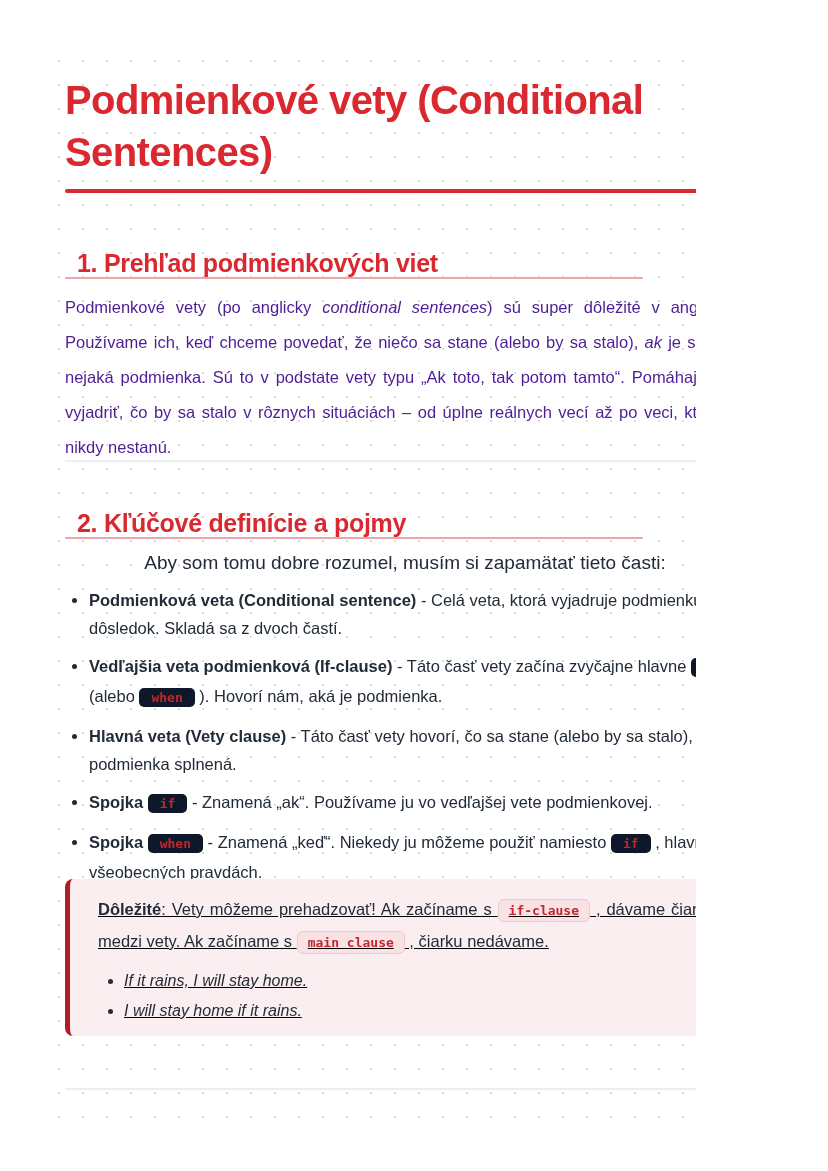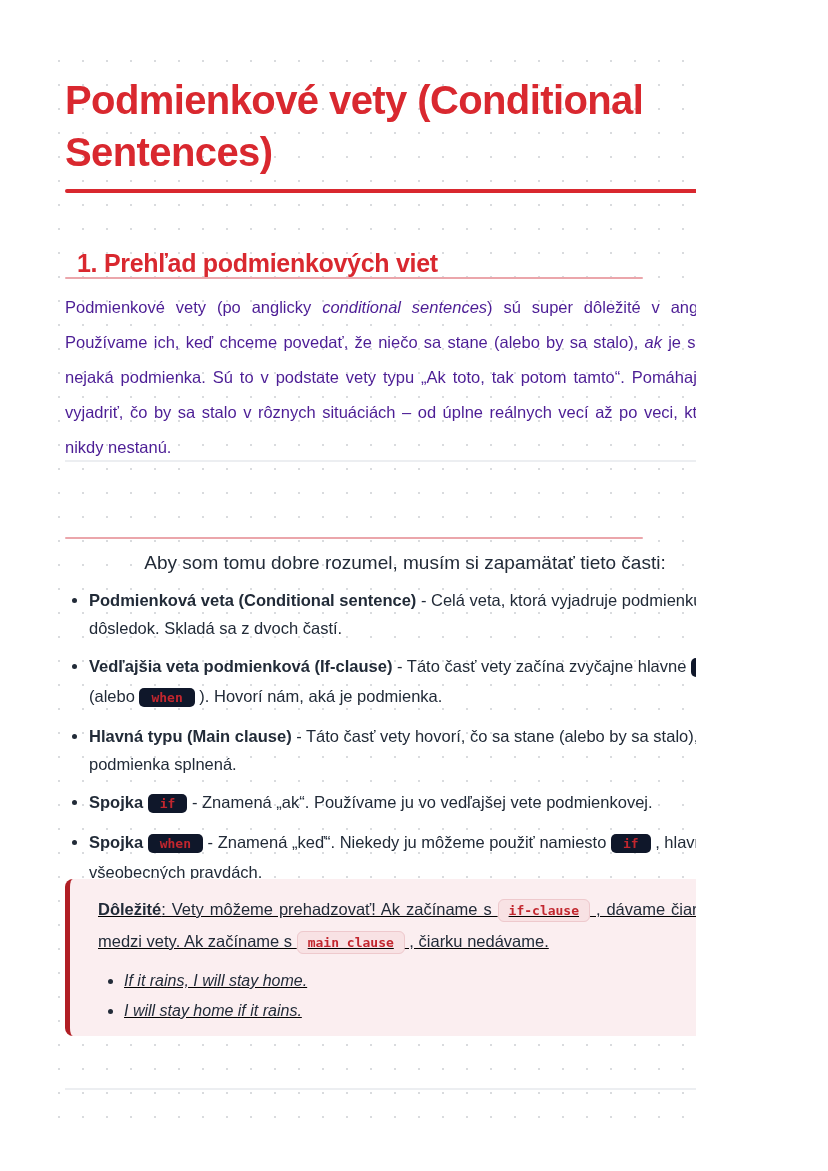--- a/index.html
+++ b/index.html
@@ -202,30 +202,31 @@
   <h1 class="doc-title">Podmienkové vety (Conditional Sentences)</h1>
   <div class="title-rule"></div>
 
   <h2 class="sec-h sec1-h">1. Prehľad podmienkových viet</h2>
   <div class="h-underline u1"></div>
 
   <p class="para"><span>Podmienkové vety (po anglicky </span><em>conditional sentences</em><span>) sú super dôležité v angličtine. Používame ich, keď chceme povedať, že niečo sa stane (alebo by sa stalo), </span><em>ak</em><span> je splnená nejaká podmienka. Sú to v podstate vety typu „Ak toto, tak potom tamto“. Pomáhajú nám vyjadriť, čo by sa stalo v rôznych situáciách – od úplne reálnych vecí až po veci, ktoré sa nikdy nestanú.</span></p>
 
   <div class="divider d1"></div>
 
+  <h2 class="sec-h sec2-h">2. Kľúčové definície a pojmy</h2>
   <div class="h-underline u2"></div>
 
   <p class="intro">Aby som tomu dobre rozumel, musím si zapamätať tieto časti:</p>
 
   <ul class="bullets">
     <li><strong>Podmienková veta (Conditional sentence)</strong><span> - Celá veta, ktorá vyjadruje podmienku a jej dôsledok. Skladá sa z dvoch častí.</span></li>
 
     <li><strong>Vedľajšia veta podmienková (If-clause)</strong><span> - Táto časť vety začína zvyčajne hlavne </span><code class="chip">if</code><span> (alebo </span><code class="chip">when</code><span> ). Hovorí nám, aká je podmienka.</span></li>
 
-    <li><strong>Hlavná typu (Main clause)</strong><span> - Táto časť vety hovorí, čo sa stane (alebo by sa stalo), ak je podmienka splnená.</span></li>
+    <li><strong>Hlavná veta (Vety clause)</strong><span> - Táto časť vety hovorí, čo sa stane (alebo by sa stalo), ak je podmienka splnená.</span></li>
 
     <li><strong>Spojka</strong> <code class="chip">if</code><span> - Znamená „ak“. Používame ju vo vedľajšej vete podmienkovej.</span></li>
 
     <li><strong>Spojka</strong> <code class="chip">when</code><span> - Znamená „keď“. Niekedy ju môžeme použiť namiesto </span><code class="chip">if</code><span> , hlavne pri všeobecných pravdách.</span></li>
   </ul>
 
   <div class="callout">
     <p class="callout-text"><strong>Dôležité</strong><span>: Vety môžeme prehadzovať! Ak začíname s </span><code class="chip">if-clause</code><span> , dávame čiarku medzi vety. Ak začíname s </span><code class="chip">main clause</code><span> , čiarku nedávame.</span></p>
     <ul class="examples">
       <li>If it rains, I will stay home.</li>

